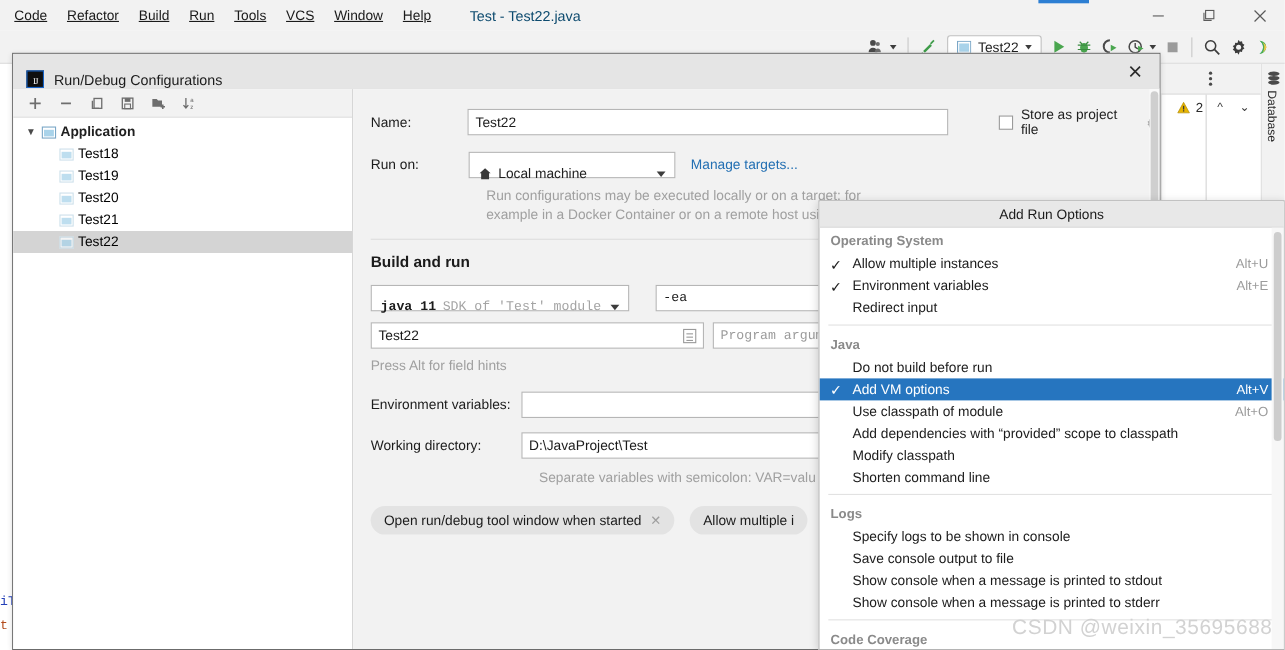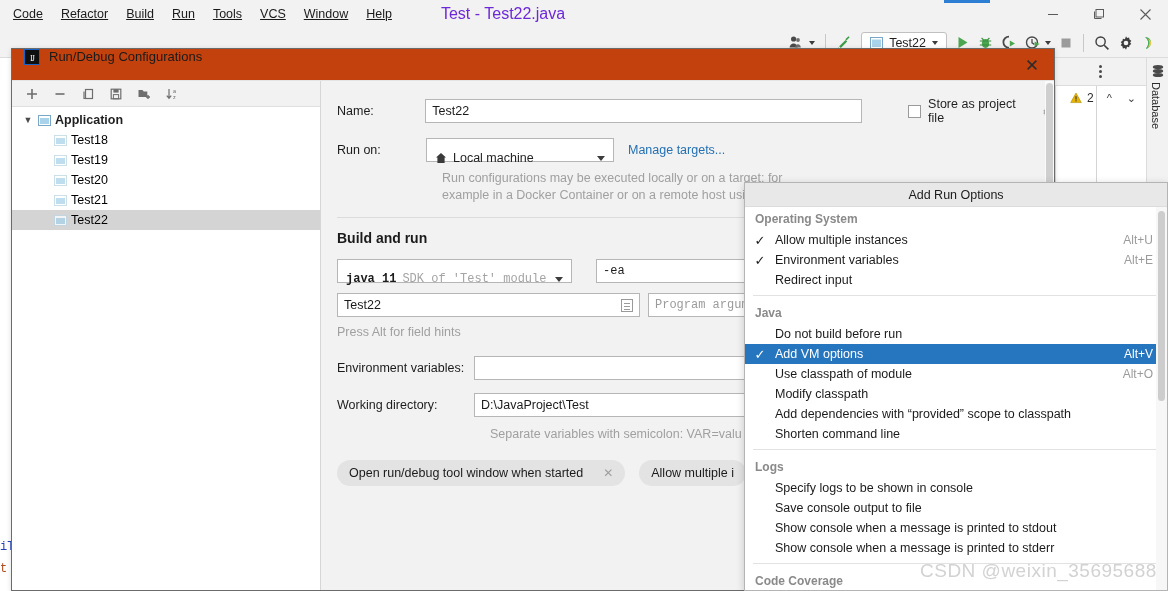--- a/index.html
+++ b/index.html
@@ -19,21 +19,21 @@
     position: absolute; left: 0; top: 0; width: 1168px; height: 28px;
     background: #f2f2f2;
     display: flex; align-items: center;
   }
   .ide-menu-items { display: flex; align-items: center; padding-left: 4px; }
   .ide-menu-item {
     padding: 3px 9px; font-size: 12.5px; color: #1a1a1a; white-space: nowrap;
   }
   .ide-menu-item u { text-decoration: underline; }
   .ide-title {
-    margin-left: 40px; color: #6d28d9; font-size: 16px; white-space: nowrap;
+    margin-left: 26px; color: #0c4a6e; font-size: 13px; white-space: nowrap;
   }
   .win-controls {
     position: absolute; right: 0; top: 0; height: 28px; display: flex; align-items: center;
   }
   .win-btn {
     width: 46px; height: 28px; display: flex; align-items: center; justify-content: center;
     color: #5a5a5a;
   }
   .win-btn svg { display: block; }
   .blue-tab {
@@ -97,22 +97,22 @@
   .insp-div { position: absolute; left: 1096px; top: 86px; width: 1px; height: 298px; background: #d4d4d4; }
   .chev { color: #3c3c3c; font-size: 11px; line-height: 1; }
 
   
   .dialog {
     position: absolute; left: 11px; top: 48px; width: 1044px; height: 543px;
     background: #ffffff; border: 1px solid #6b6b6b;
     box-shadow: 0 1px 5px rgba(0,0,0,.14);
   }
   .dlg-title {
-    position: relative; height: 32px; background: #c2410c;
-    display: flex; align-items: flex-start; padding-left: 12px; gap: 9px;
+    position: relative; height: 32px; background: #e5e5e5;
+    display: flex; align-items: flex-end; padding-left: 12px; gap: 9px;
     border-bottom: 1px solid #e4e4e4;
   }
   .ij-logo {
     width: 16px; height: 16px; background: #0f0f0f; border: 1.5px solid #1764c9;
     display: flex; align-items: flex-end; justify-content: center;
     font-size: 9px; color: #ffffff; font-family: "Liberation Serif", serif;
     line-height: 1;
   }
   .ij-logo span { display:block; transform: translateY(-1px); font-size:8px; letter-spacing:-1px; }
   .dlg-title-text { font-size: 13px; color: #1b1b1b; }
@@ -170,21 +170,21 @@
   .section-title { font-weight: bold; font-size: 14px; color: #1b1b1b; }
   .divider { height: 1px; background: #dcdcdc; }
 
   .checkbox {
     width: 13px; height: 13px; border: 1px solid #9a9a9a; background: #ffffff; flex: none;
   }
   .gear-sm { width: 13px; height: 13px; color: #9a9a9a; }
 
   .chip {
     height: 26px; border-radius: 13px; background: #e3e3e3;
-    display: inline-flex; align-items: center; gap: 20px; padding: 0 12px;
+    display: inline-flex; align-items: center; gap: 8px; padding: 0 12px;
     font-size: 12.5px; color: #1b1b1b; white-space: nowrap;
   }
   .chip .x { color: #9e9e9e; font-size: 12px; }
 
   .sdk-dim { color: #a4a4a4; }
   .file-icon {
     width: 12px; height: 13px; border: 1px solid #9a9a9a; background: #fff; position: relative;
   }
   .file-icon::before, .file-icon::after {
     content: ""; position: absolute; left: 2px; right: 2px; height: 1px; background: #9a9a9a;
@@ -607,26 +607,26 @@
         <span class="mlabel">Add VM options</span>
         <span class="accel">Alt+V</span>
       </div>
       <div class="mrow">
         <span class="tick"></span>
         <span class="mlabel">Use classpath of module</span>
         <span class="accel">Alt+O</span>
       </div>
       <div class="mrow">
         <span class="tick"></span>
+        <span class="mlabel">Add dependencies with “provided” scope to classpath</span>
+        <span class="accel"></span>
+      </div>
+      <div class="mrow">
+        <span class="tick"></span>
         <span class="mlabel">Modify classpath</span>
-        <span class="accel"></span>
-      </div>
-      <div class="mrow">
-        <span class="tick"></span>
-        <span class="mlabel">Add dependencies with “provided” scope to classpath</span>
         <span class="accel"></span>
       </div>
       <div class="mrow">
         <span class="tick"></span>
         <span class="mlabel">Shorten command line</span>
         <span class="accel"></span>
       </div>
 
       <div class="msep"></div>
 

